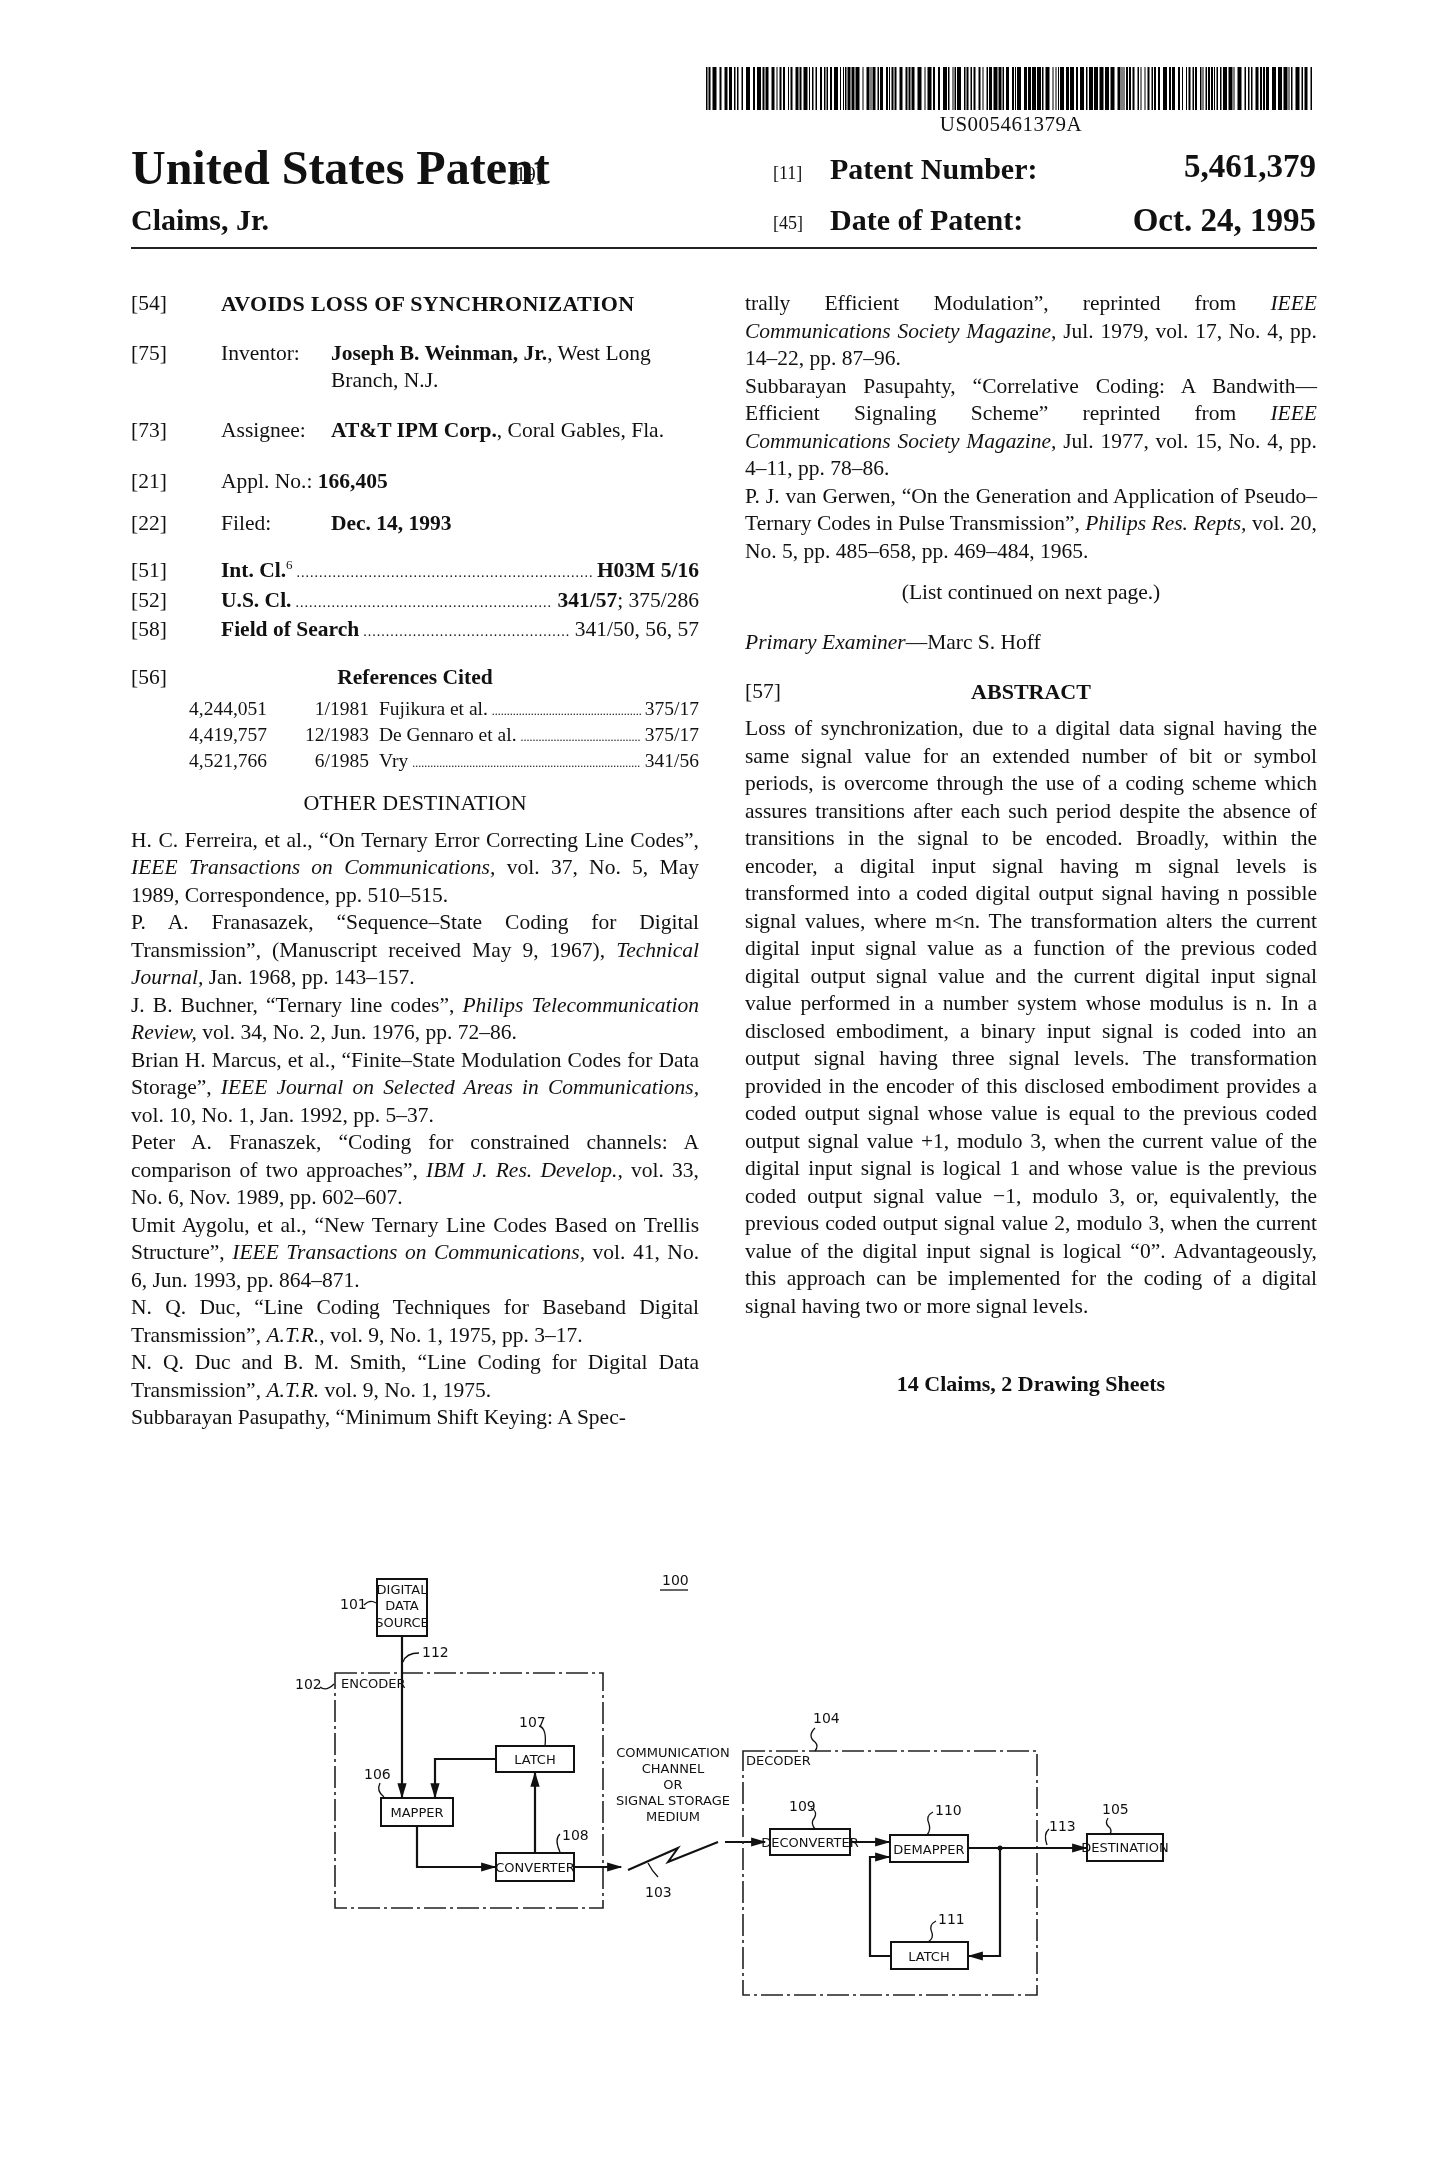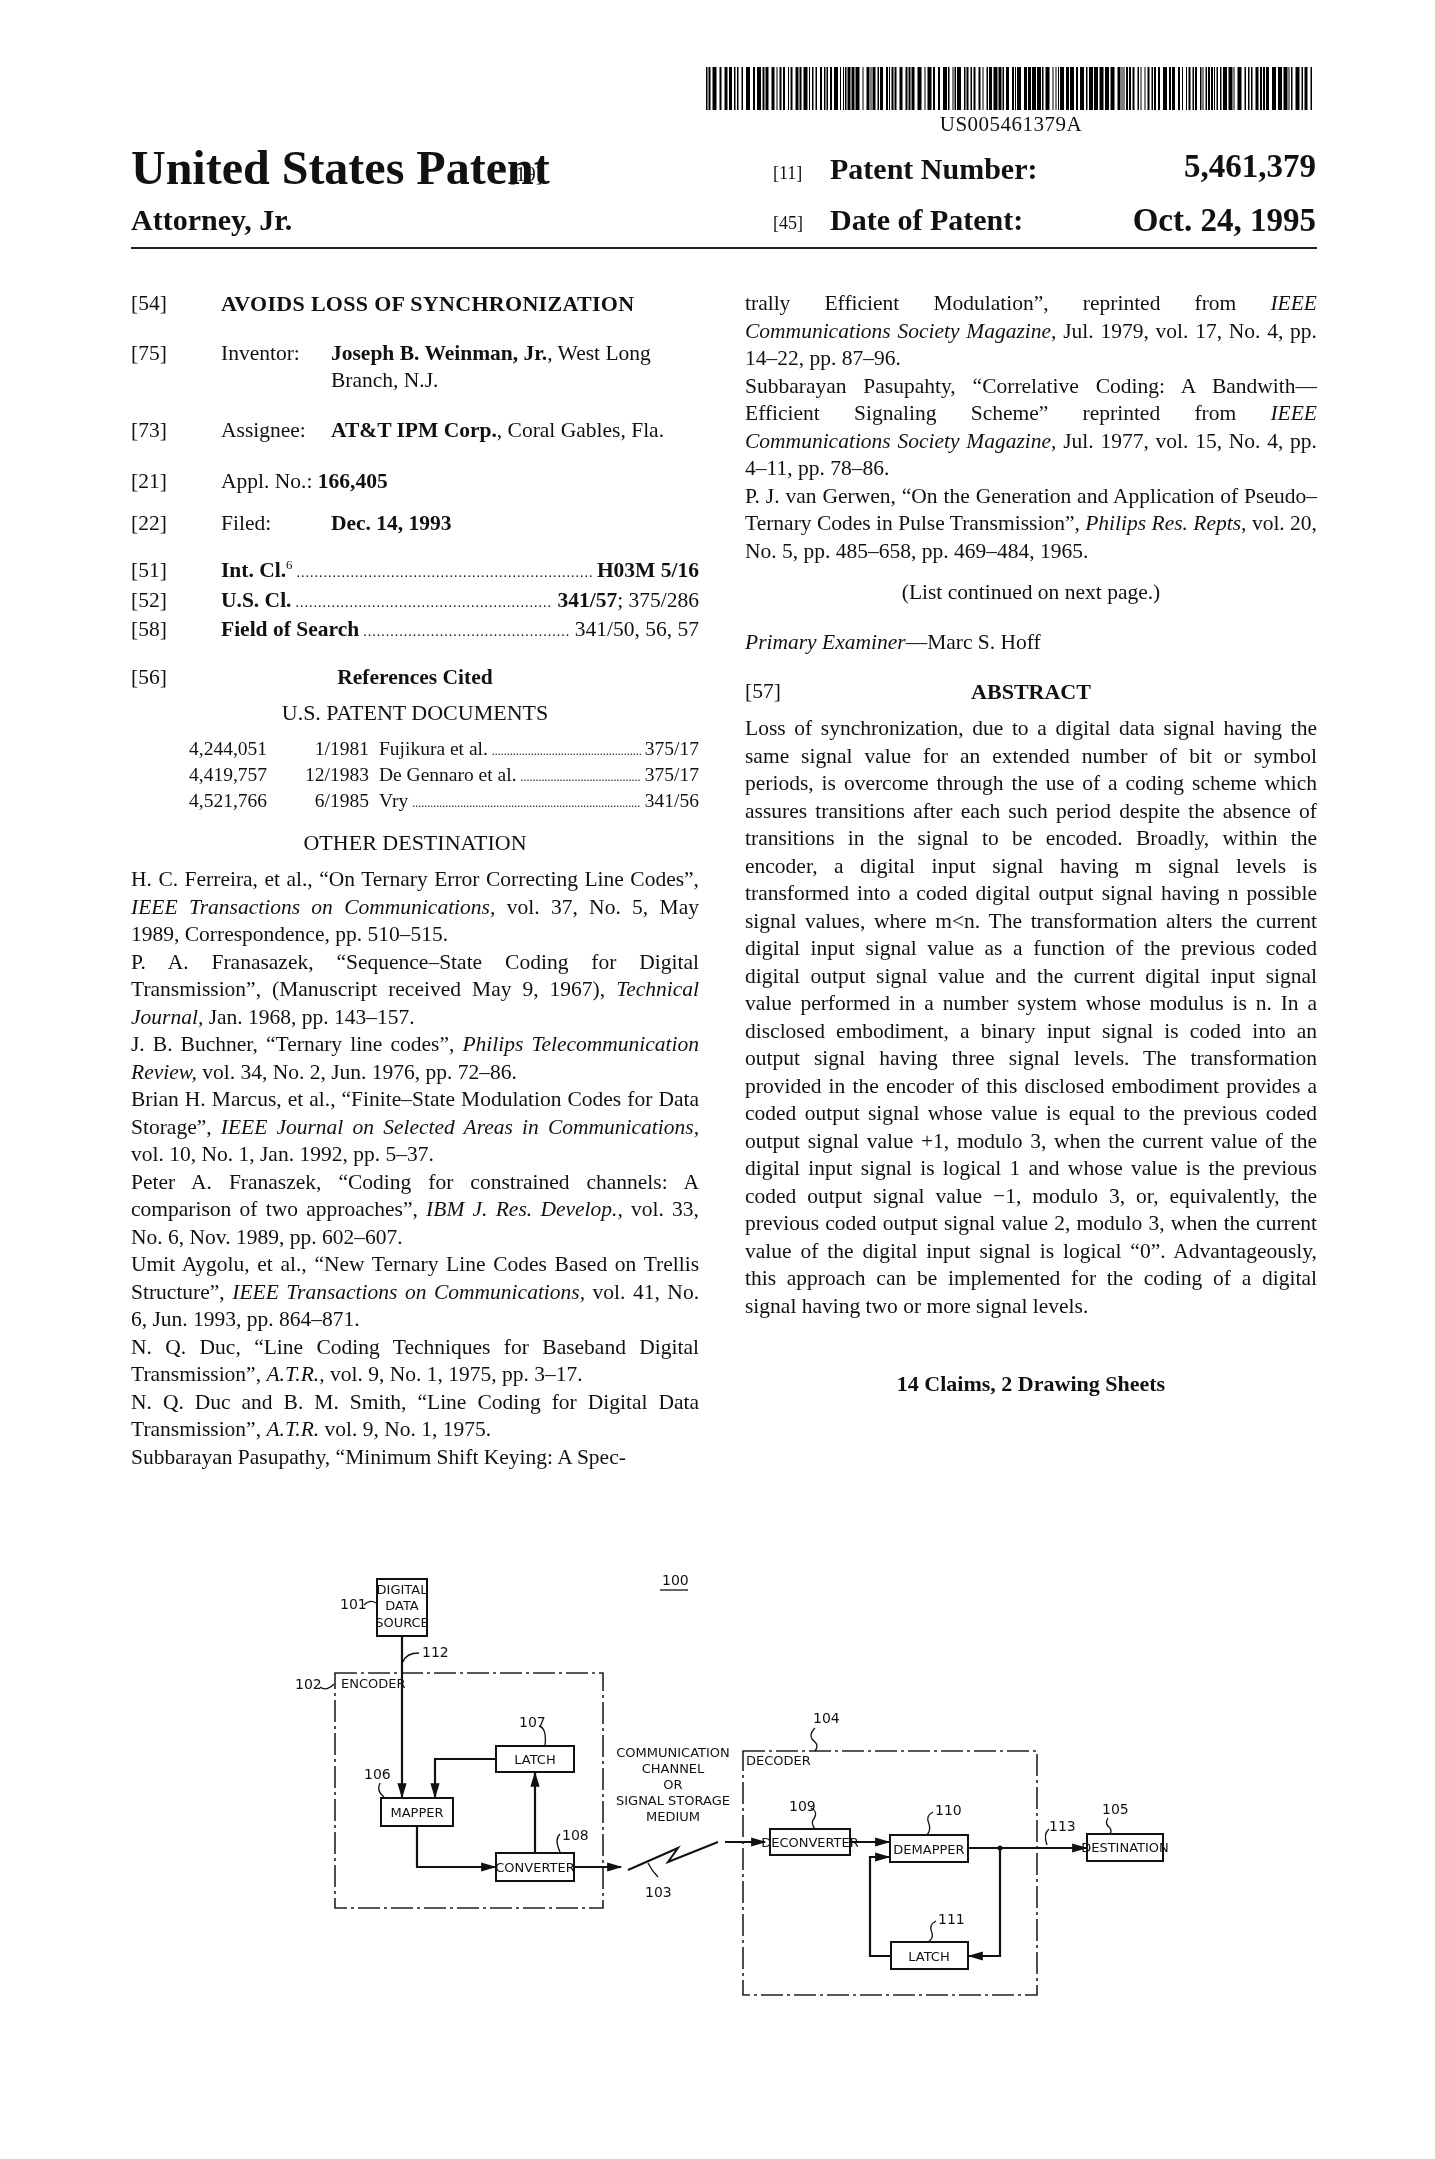--- a/index.html
+++ b/index.html
@@ -221,21 +221,21 @@
     <rect x="585" y="0" width="1.5" height="43" fill="#000"></rect>
     <rect x="589.5" y="0" width="4" height="43" fill="#000"></rect>
     <rect x="595.5" y="0" width="1.5" height="43" fill="#000"></rect>
     <rect x="598.5" y="0" width="3" height="43" fill="#000"></rect>
     <rect x="604.5" y="0" width="1.5" height="43" fill="#000"></rect>
   </svg>
 <div id="barcode-text" class="abs">US005461379A</div>
 
 <div id="title" class="abs">United States Patent</div>
 <div id="title-code" class="abs">[19]</div>
-<div id="inventor-short" class="abs">Attorney, Jr.</div>
+<div id="inventor-short" class="abs">Claims, Jr.</div>
 
 <div id="pn-code" class="abs hdr-code">[11]</div>
 <div id="pn-label" class="abs hdr-label">Patent Number:</div>
 <div id="pn-val" class="abs hdr-val">5,461,379</div>
 
 <div id="dp-code" class="abs hdr-code">[45]</div>
 <div id="dp-label" class="abs hdr-label">Date of Patent:</div>
 <div id="dp-val" class="abs hdr-val"><span>Oct. 24, 1995</span></div>
 
 <div id="hdr-rule" class="abs"></div>
@@ -294,21 +294,20 @@
     <span class="code">[58]</span>
     <span class="lab">Field of Search</span>
     <span class="dots"></span>
     <span class="val">341/50, 56, 57</span>
   </div>
 
   <div class="refs-head">
     <span class="code">[56]</span>
     <span class="center">References Cited</span>
   </div>
-  <div class="subhead">U.S. PATENT DOCUMENTS</div>
   <div class="pat-table" id="pat-table">
       <div class="pat-row">
         <span class="no">4,244,051</span>
         <span class="dt">1/1981</span>
         <span class="nm">Fujikura et al.</span>
         <span class="dots"></span>
         <span class="cl">375/17</span>
       </div>
       <div class="pat-row">
         <span class="no">4,419,757</span>

